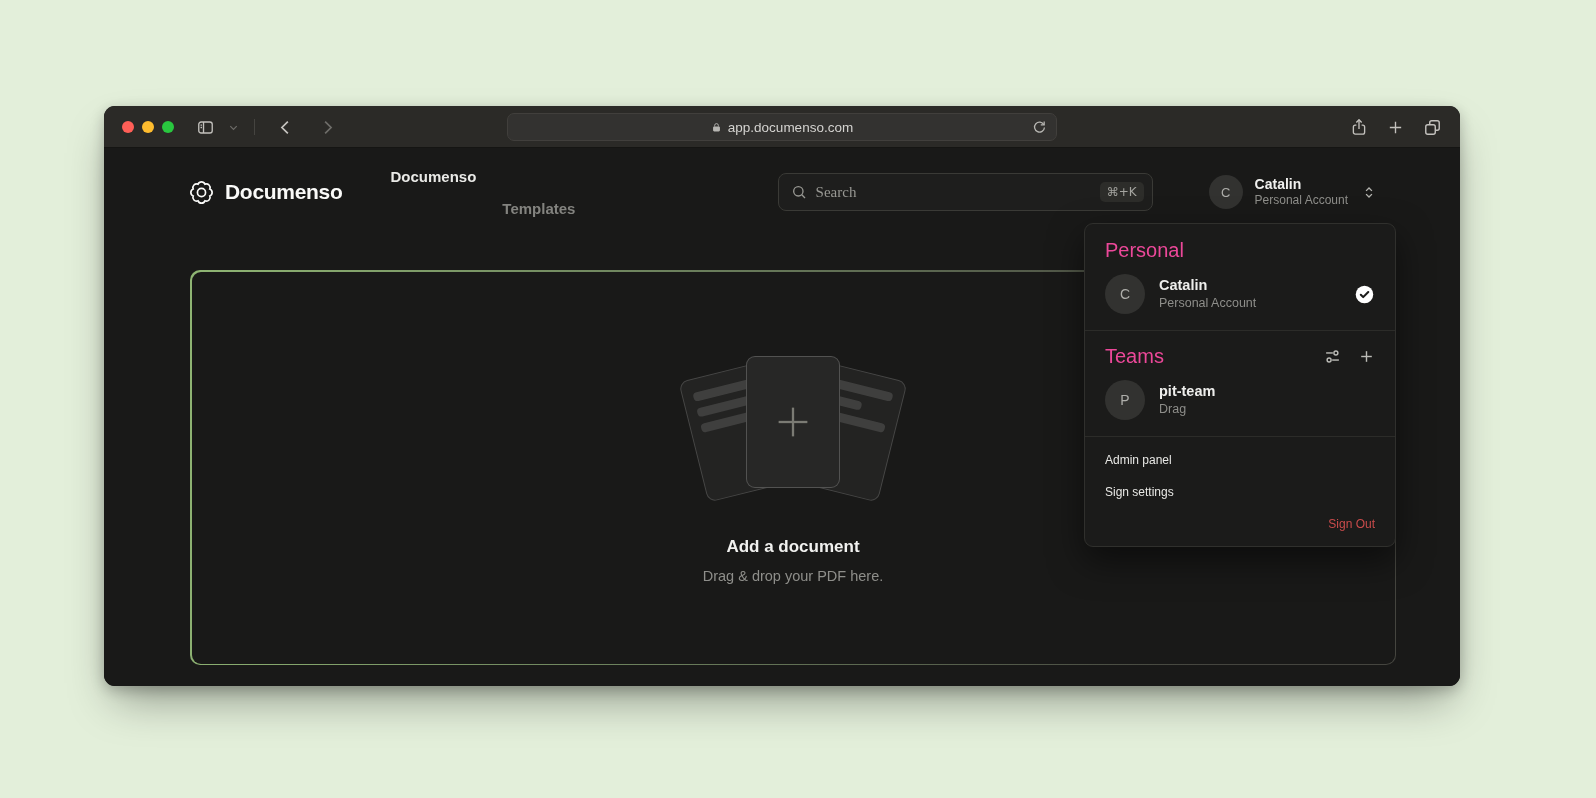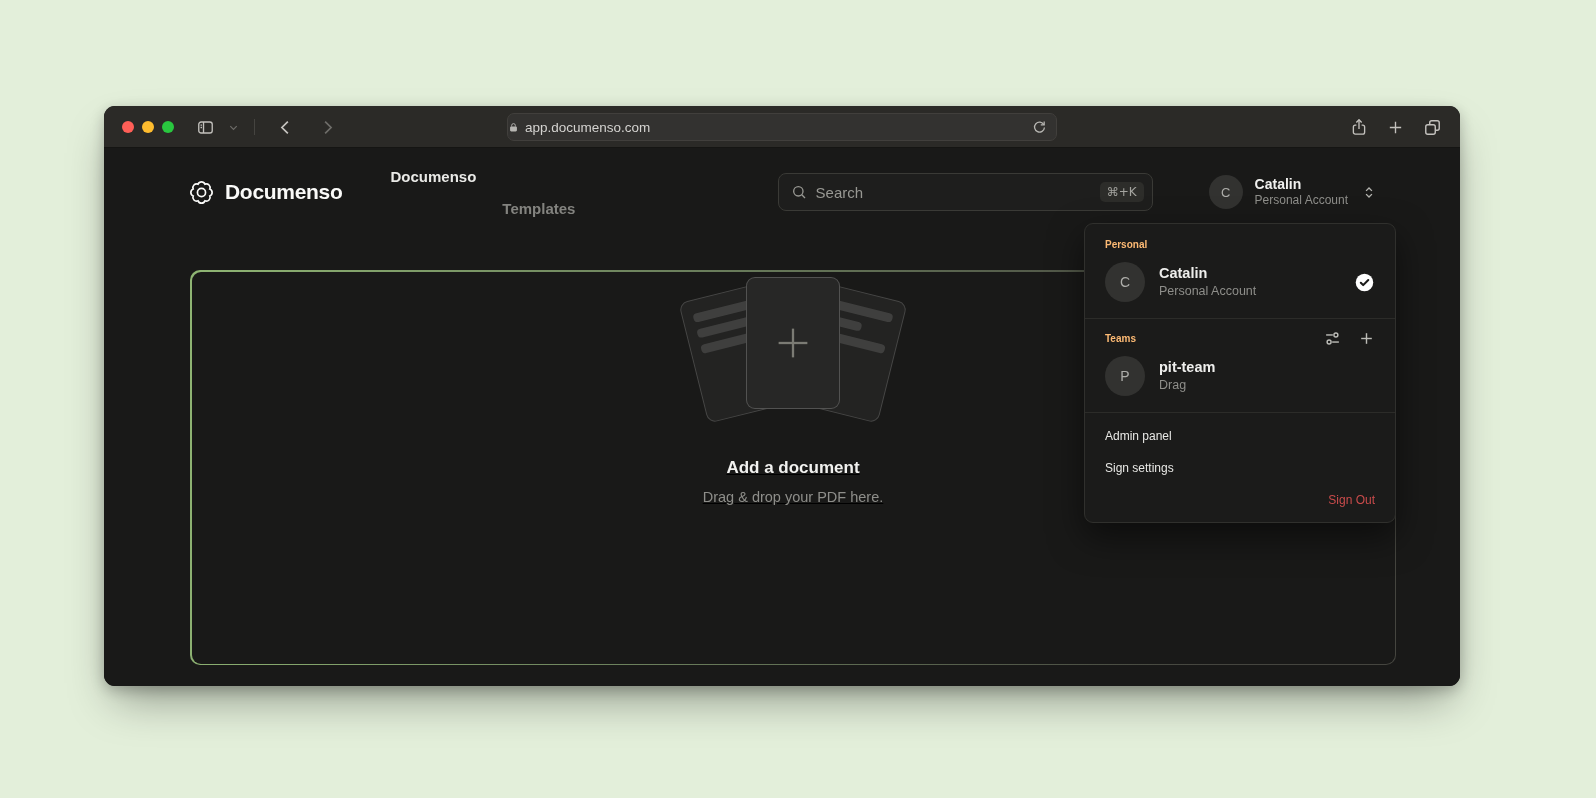--- a/index.html
+++ b/index.html
@@ -31,21 +31,21 @@
   .light.green { background:#29c73f; }
 
   .tb-left { position:absolute; left:92px; top:0; height:42px; display:flex; align-items:center; gap:13px; }
   .tb-icon { color:#c3c1bd; display:flex; align-items:center; }
   .tb-icon.dim { color:#6d6c68; }
   .tb-sep-v { width:1px; height:16px; background:#454440; }
 
   .urlbar {
     position:absolute; left:50%; top:7px; transform:translateX(-50%);
     width:550px; height:28px; background:#333230; border:1px solid #413f3c;
-    border-radius:7px; display:flex; align-items:center; 
+    border-radius:7px; display:flex; align-items:center; justify-content:center;
     color:#d4d3d0; font-size:13.5px;
   }
   .urlbar .lock { margin-right:6px; color:#b7b6b2; }
   .urlbar .reload { position:absolute; right:8px; top:5px; color:#b7b6b2; }
 
   .tb-right { position:absolute; right:18px; top:0; height:42px; display:flex; align-items:center; gap:19px; color:#c3c1bd; }
 
   
   .page { position:absolute; top:42px; left:0; right:0; bottom:0; background:#191918; }
 
@@ -57,21 +57,21 @@
   .nav-item.active { color:#e9e9e6; }
   .nav-item.muted { color:#83837f;margin-top:32px; }
 
   .search {
     margin-left:auto; width:375px; height:38px; background:#1e1e1d;
     border:1px solid #3a3a36; border-radius:8px;
     display:flex; align-items:center; padding:0 8px 0 12px; gap:9px;
   }
   .search input {
     flex:1; background:transparent; border:none; outline:none;
-    color:#e7e7e4; font-size:15px; font-family:Liberation Sans, sans-serif;
+    color:#e7e7e4; font-size:15px; font-family:Liberation Serif, serif;
   }
   .search input::placeholder { color:#989893; }
   .kbd-badge {
     background:#2d2d2a; color:#a5a5a0; border-radius:5px; padding:3px 7px;
     font-size:12px; font-family:"DejaVu Sans", sans-serif;
   }
 
   .account { display:flex; align-items:center; gap:12px; margin-left:56px; cursor:pointer; }
   .avatar {
     border-radius:50%; background:#323230; color:#aeaeaa;
@@ -84,23 +84,22 @@
   .account .updown { color:#b3b3ae; margin-left:2px; }
 
   
   .dropzone-wrap {
     position:absolute; left:86px; right:64px; top:122px; height:395px;
     border-radius:10px;
     background:linear-gradient(97deg, #8fb573 0%, #6b7f5c 40%, #45453f 85%);
   }
   .dropzone {
     position:absolute; inset:1.5px; border-radius:9px; background:#191918;
-    display:flex; flex-direction:column; align-items:center; justify-content:flex-start;
+    display:flex; flex-direction:column; align-items:center; justify-content:center;
     cursor:pointer;
-    text-decoration:underline;
   }
   .cards { position:relative; width:250px; height:158px; margin-bottom:28px; }
   .card {
     position:absolute; width:94px; height:124px; border-radius:9px;
     border:1px solid rgba(255,255,255,0.16); background:#232322; top:18px;
     padding-top:13px;
   }
   .card.left  { left:24px;  transform:rotate(-14deg); }
   .card.right { right:24px; transform:rotate(14deg); }
   .card.center {
@@ -115,21 +114,21 @@
   .dz-sub { margin-top:11px; font-size:14.5px; color:#8e8e8a; }
 
   
   .dropdown {
     position:absolute; right:64px; top:75px; width:312px; z-index:10;
     background:#1b1b1a; border:1px solid #30302d; border-radius:9px;
     box-shadow:0 14px 34px rgba(0,0,0,.5);
     padding:8px 0 6px 0;
   }
   .dd-section { padding:2px 12px; }
-  .dd-label { padding:5px 8px; font-size:10px; font-weight:700; color:#fdba74; }
+  .dd-label { padding:5px 8px; font-size:20px; font-weight:400; color:#ec4899; }
   .dd-label-row { display:flex; align-items:center; justify-content:space-between; padding-right:8px;text-align:center; }
   .dd-label-icons { display:flex; align-items:center; gap:17px; color:#bcbcb7; }
   .dd-label-icons > span { cursor:pointer; display:flex; }
   .dd-row { display:flex; align-items:center; gap:14px; padding:7px 8px; border-radius:6px; cursor:pointer; }
   .dd-row .meta .name { color:#eeeeec; font-size:14.5px; font-weight:600; line-height:1.3; }
   .dd-row .meta .sub  { color:#8e8e8a; font-size:12.5px; line-height:1.3; }
   .dd-check { margin-left:auto; display:flex; }
   .dd-sep { height:1px; background:#2c2c29; margin:7px 0; }
   .dd-item { padding:9px 20px; font-size:12px; color:#e8e8e5; cursor:pointer; }
   .dd-item.danger { color:#c94b4b;text-align:right; }

